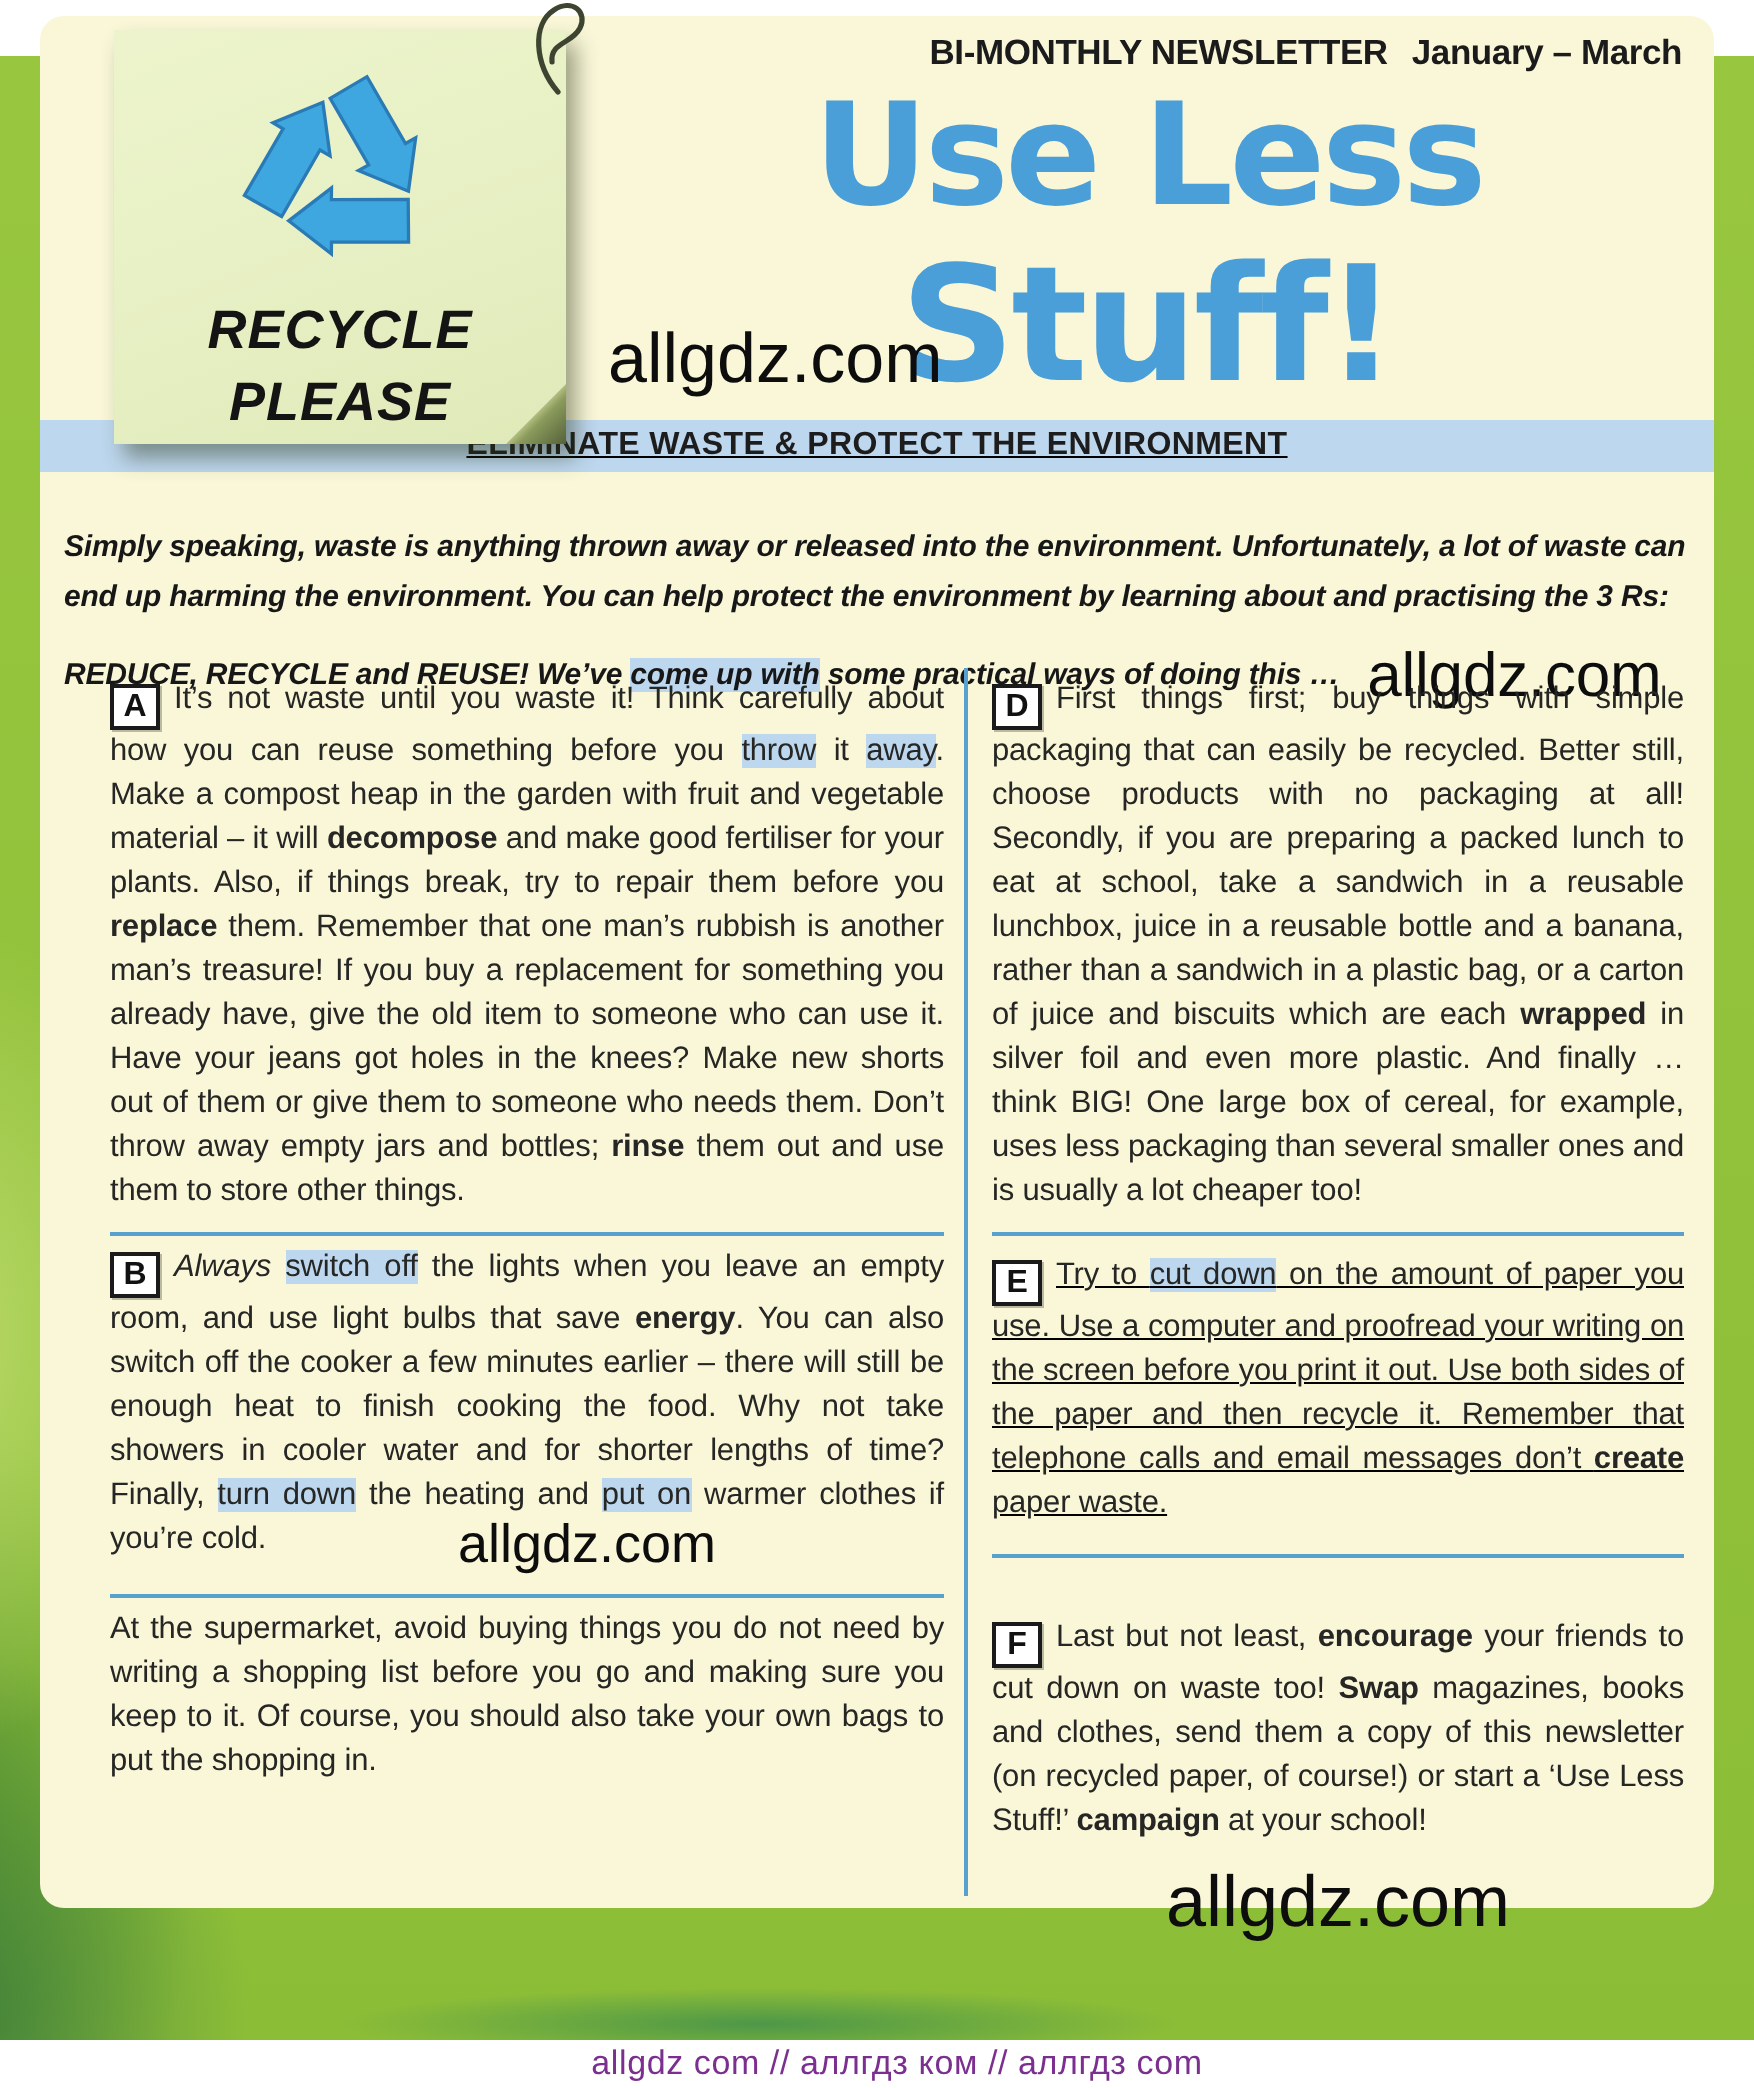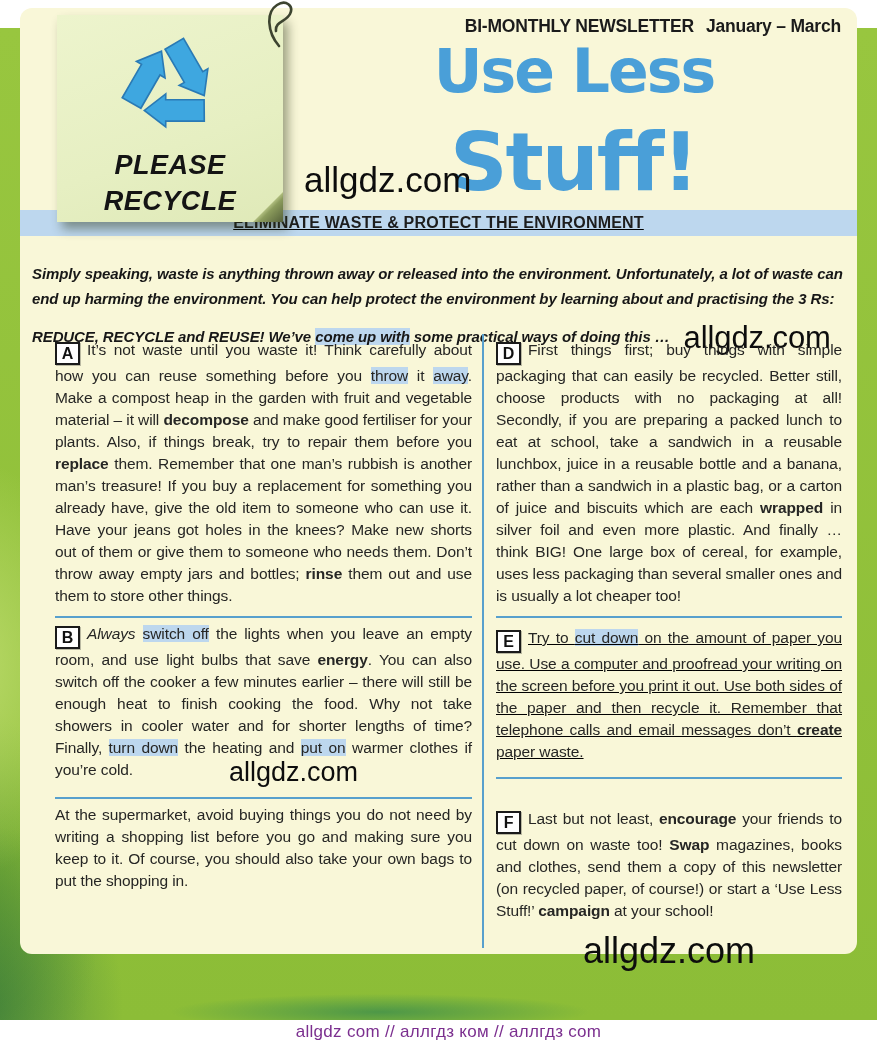--- a/index.html
+++ b/index.html
@@ -34,21 +34,21 @@
   .sticker .fold { position:absolute; right:0; bottom:0; width:30px; height:30px;
     background:linear-gradient(315deg,#55613a 0%, #8b9b5c 40%, #cfdb9d 58%, #e6efc2 75%);
     clip-path:polygon(100% 0, 100% 100%, 0 100%); }
   .recycle-svg { margin-top:14px; }
   .sticker-text { font-style:italic; font-weight:800; font-size:27px; color:#141414;
     letter-spacing:0.5px; line-height:1.35; text-align:center; }
   .pin-svg { position:absolute; left:243px; top:-8px; z-index:6; }
 
   
   .title-1 { position:absolute; left:268px; top:28px; width:572px; text-align:center;
-    font-family:"DejaVu Sans", sans-serif; font-weight:bold; font-size:60px;
+    font-family:"DejaVu Sans", sans-serif; font-weight:bold; font-size:71px;
     color:#4a9fd8; letter-spacing:-2px; z-index:2; }
   .title-2 { position:absolute; left:430px; top:108px; width:360px; text-align:left;
     font-family:"DejaVu Sans", sans-serif; font-weight:bold; font-size:80px;
     color:#4a9fd8; letter-spacing:-2px; z-index:2; }
   .wm-title { position:absolute; left:284px; top:152px; font-size:35px; color:#0d0d0d; z-index:3; }
 
   
   .band { position:absolute; left:0; top:202px; width:837px; height:26px; background:#bdd7ee;
     display:flex; align-items:center; justify-content:center; z-index:1;text-decoration:underline; }
   .band span { font-size:16px; font-weight:bold; color:#1d1d1d; letter-spacing:0.2px; }
@@ -114,22 +114,22 @@
 
     <div class="sticker">
       <svg class="recycle-svg" width="138" height="118" viewBox="0 0 112 104">
         <g transform="translate(56,50) scale(1.45)" fill="#3ea7e0" stroke="#2a7ab5" stroke-width="1">
           <path d="M-3,-22.2 L8.2,-28.8 L19.9,-8.5 L23,-10.25 L20.8,6 L5.6,-0.25 L8.7,-2 Z"></path>
           <path transform="rotate(120)" d="M-3,-22.2 L8.2,-28.8 L19.9,-8.5 L23,-10.25 L20.8,6 L5.6,-0.25 L8.7,-2 Z"></path>
           <path transform="rotate(240)" d="M-3,-22.2 L8.2,-28.8 L19.9,-8.5 L23,-10.25 L20.8,6 L5.6,-0.25 L8.7,-2 Z"></path>
         </g>
       </svg>
       <div class="sticker-text">
+        <div>RECYCLE</div>
         <div>PLEASE</div>
-        <div>RECYCLE</div>
       </div>
       <div class="fold"></div>
     </div>
 
     <svg class="pin-svg" width="38" height="50" viewBox="0 0 38 50">
       <path d="M16,46 C4,32 3,12 14,5 C23,-1 31,6 27,14 C23,22 12,21 13,31" fill="none" stroke="#3d4430" stroke-width="2.6" stroke-linecap="round"></path>
     </svg>
 
     <div class="title-1">Use Less</div>
     <div class="title-2">Stuff!</div>

